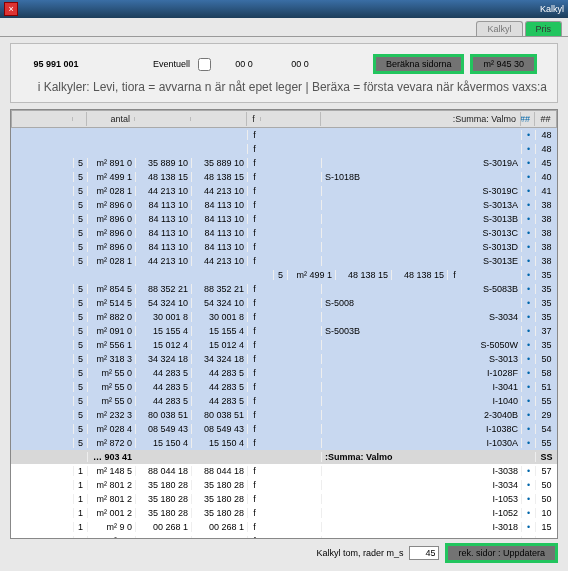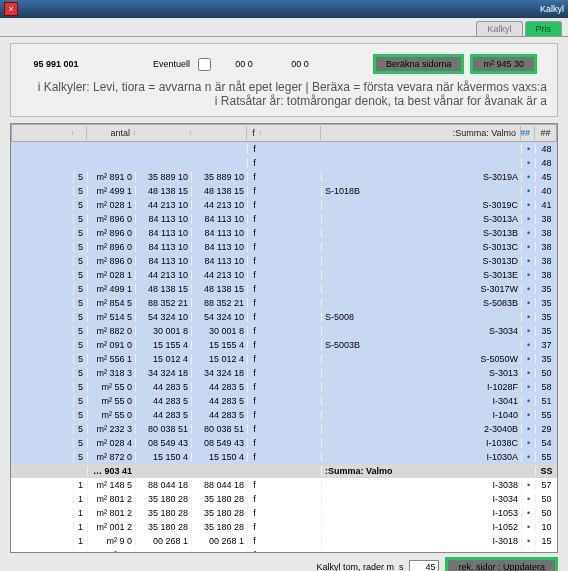--- a/index.html
+++ b/index.html
@@ -55,21 +55,20 @@
     <span class="spacer"></span>
     <span class="val">0 00</span>
     <span class="val">0 00</span>
     <input type="checkbox" class="cbx" style="">
     <span>Eventuell</span>
     <span style="width:60px"></span>
     <span class="val" style="font-weight:bold">001 991 95</span>
   </div>
   <div style="padding:2px 0">
     <span class="small">i Kalkyler: Levi, tiora = avvarna n är nåt epet leger | Beräxa = första vevara när kåvermos vaxs:a</span><br>
-    <span class="small">i Ratsåtar år: totmårongar denok, ta best vånar for åvanak är a</span>
   </div>
 </div>
 
 <div class="grid">
   <div class="headerrow">
     <div class="c-num">##</div>
       <div class="c-dot">##</div>
     <div class="c-ref">Summa: Valmo:</div>
     <div class="c-ref2"></div>
     <div class="c-f">f</div>
@@ -185,21 +184,20 @@
         <div class="c-ref2"></div>
         <div class="c-f">f</div>
         <div class="c-v1">10 213 44</div>
         <div class="c-v2">10 213 44</div>
         <div class="c-v3">1 028 m²</div>
         <div class="c-s">5</div>
       </div>
       <div class="row blue">
         <div class="c-num">35</div>
         <div class="c-dot">•</div>
-        <div class="c-ref" style="text-align:right">S-3017W</div>
         <div class="c-ref2"></div>
         <div class="c-f">f</div>
         <div class="c-v1">15 138 48</div>
         <div class="c-v2">15 138 48</div>
         <div class="c-v3">1 499 m²</div>
         <div class="c-s">5</div>
       </div>
       <div class="row blue">
         <div class="c-num">35</div>
         <div class="c-dot">•</div>

